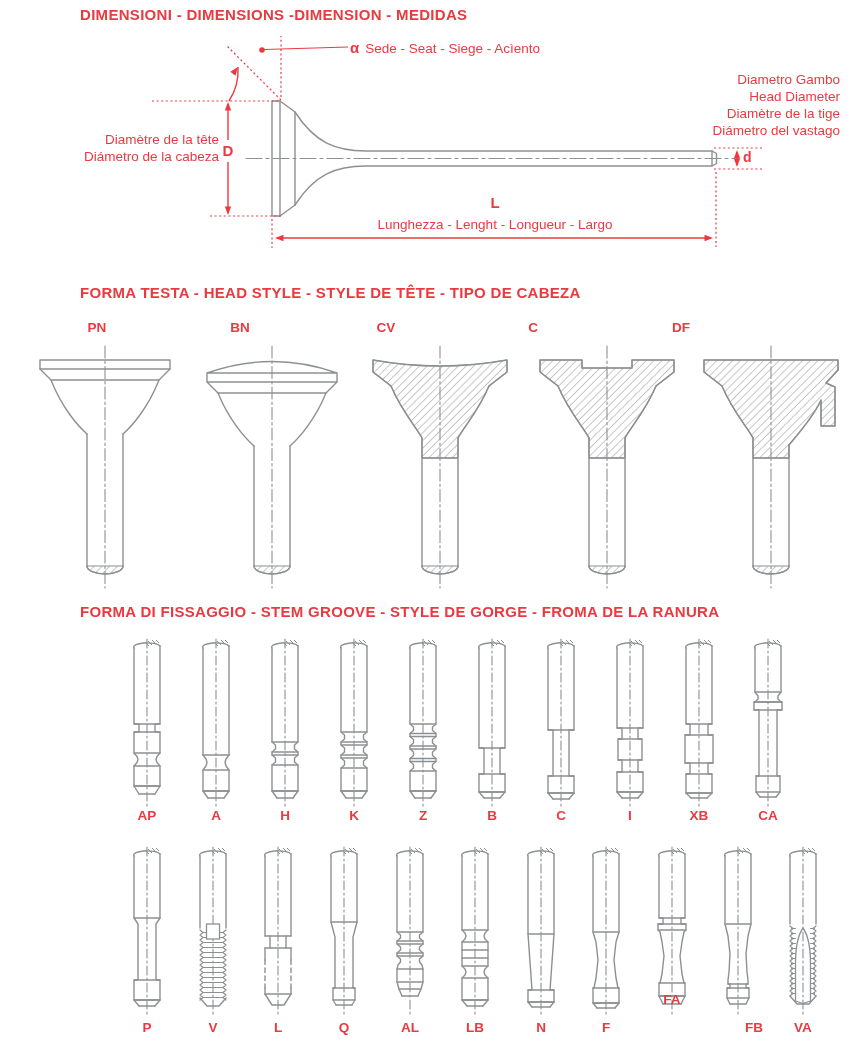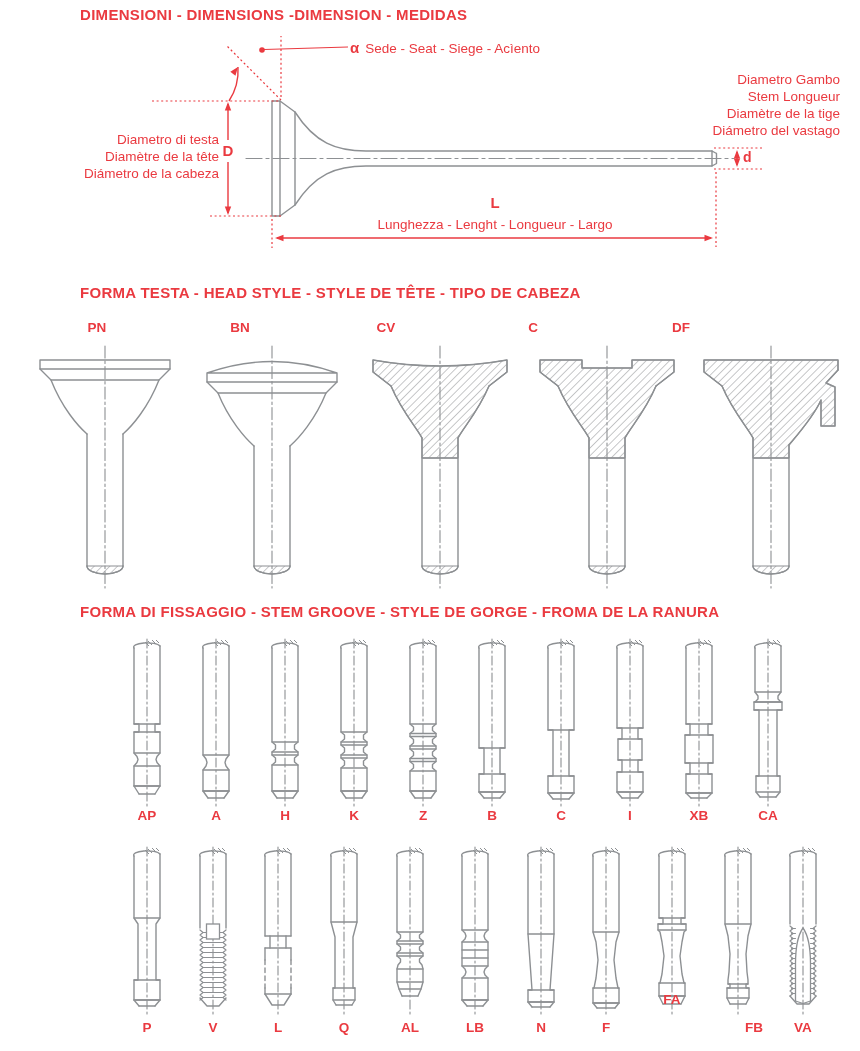--- a/index.html
+++ b/index.html
@@ -51,29 +51,28 @@
       <path d="M277 238 H711" fill="none" stroke="#ea3a40" stroke-width="1.4"></path>
       <polygon points="0 0 -8.5 3.2 -8.5 -3.2" fill="#ea3a40" transform="translate(275 238) rotate(180)"></polygon>
       <polygon points="0 0 -8.5 3.2 -8.5 -3.2" fill="#ea3a40" transform="translate(713 238) rotate(0)"></polygon>
     </svg>
 
   <div class="alpha-row">
     <span class="sym">α</span><span>Sede - Seat - Siege - Acìento</span>
   </div>
 
   <div class="dimtext" style="left:0;width:219px;top:131px;text-align:right">
-    <div>Diametro di testa</div>
     <div>Diamètre de la tête</div>
     <div>Diámetro de la cabeza</div>
   </div>
   <div class="dim-sym" style="left:219px;top:142px;width:18px;text-align:center;font-size:15px">D</div>
 
   <div class="dimtext" style="right:20px;top:71px;text-align:right">
     <div>Diametro Gambo</div>
-    <div>Stem Longueur</div>
+    <div>Head Diameter</div>
     <div>Diamètre de la tige</div>
     <div>Diámetro del vastago</div>
   </div>
   <div class="dim-sym" style="left:743px;top:149px;font-size:14px">d</div>
 
   <div class="dim-sym" style="left:480px;top:194px;width:30px;text-align:center;font-size:15px">L</div>
   <div class="dimtext" style="left:290px;width:410px;top:216px;text-align:center">Lunghezza - Lenght - Longueur - Largo</div>
 
   <div class="sec-title" style="top:284px">FORMA TESTA - HEAD STYLE - STYLE DE TÊTE - TIPO DE CABEZA</div>
   <div id="heads">

